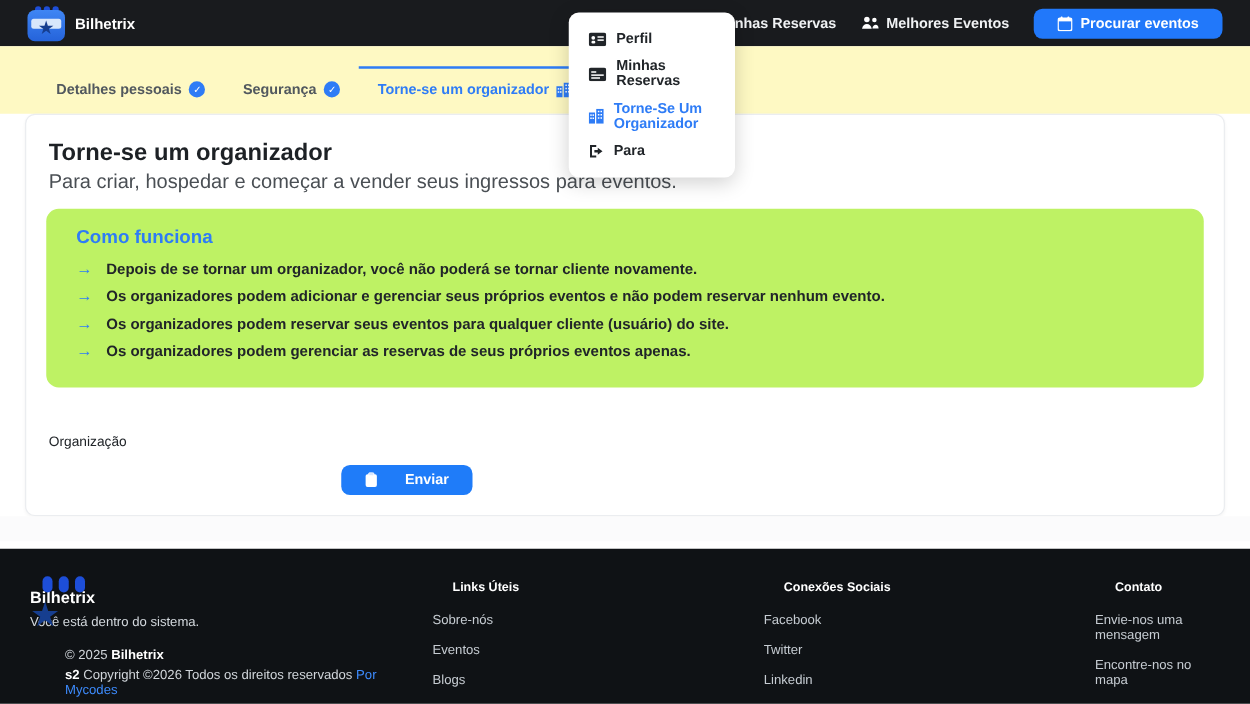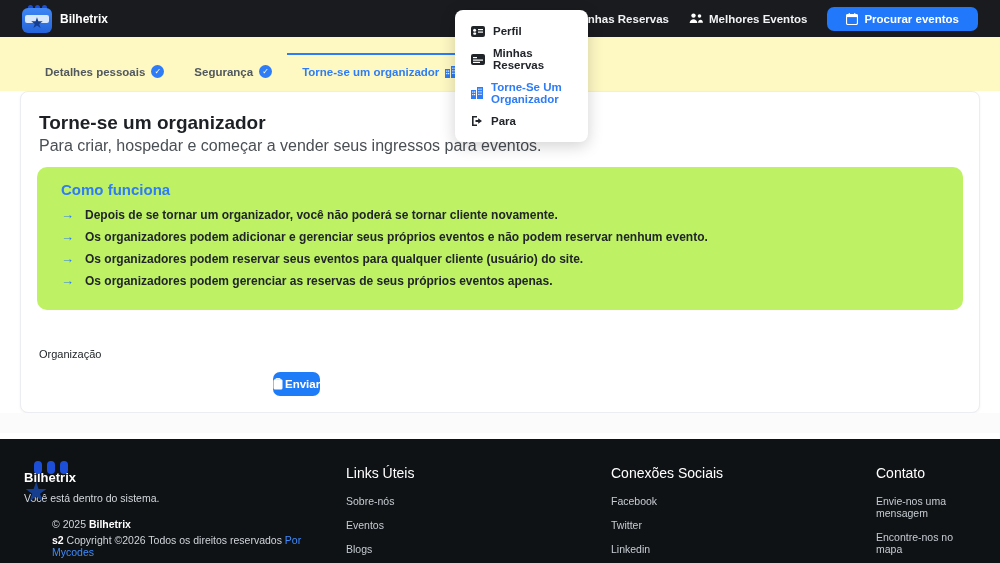--- a/index.html
+++ b/index.html
@@ -46,35 +46,35 @@
   .page-subtitle { font-size:16px; color:#4a4f54; margin-top:3px; padding-left:2px; }
   .how-box { margin-top:12px; background:#bef264; border-radius:10px; padding:14px 24px 14px; }
   .how-title { color:#2e7cf6; font-size:15px; font-weight:700; margin-bottom:10px; }
   .how-item { display:flex; align-items:flex-start; gap:11px; margin:8px 0; font-size:12px; font-weight:700; color:#212529; }
   .arrow { color:#2e7cf6; font-weight:700; font-size:13px; line-height:14px; }
   .form-row { display:flex; margin-top:32px; }
   .form-label { flex:0 0 236px; font-size:11px; color:#212529; padding:6px 0 0 2px; }
   .form-body { flex:1; }
   .text-input { width:100%; height:27px; border:1px solid #d7dbdf; border-radius:6px; padding:0 10px; font-size:11px; color:#495057; font-family:inherit; outline:none; }
   .text-input::placeholder { color:#8f969c; }
-  .submit-btn { margin-top:12px; display:inline-flex; align-items:center; gap:2px; background:#1f7cf9; color:#fff; border:none; border-radius:7px; padding:6px 0; font-size:11.5px; font-weight:600; cursor:pointer; font-family:inherit; }
+  .submit-btn { margin-top:12px; display:inline-flex; align-items:center; gap:22px; background:#1f7cf9; color:#fff; border:none; border-radius:7px; padding:6px 19px; font-size:11.5px; font-weight:600; cursor:pointer; font-family:inherit; }
 
   
   .footer-gap { height:26px; background:#fbfbfc; border-bottom:6px solid #fff; }
   .footer { background:#0f1215; color:#fff; padding:22px 24px 6px; display:flex; min-height:160px; }
   .f-col1 { flex:0 0 322px; }
   .f-col { flex:0 0 265px; }
   .f-col:last-child { flex:1; }
   .f-brand { font-size:13px; font-weight:700; margin-top:9px; }
   .f-tag { font-size:10.5px; color:#d3d8dd; margin-top:7px; }
   .f-copy { margin-top:14px; font-size:10.5px; color:#d0d5da;margin-left:28px; }
   .f-copy .b { font-weight:700; color:#fff; }
   .f-copy-line { margin-top:4px; }
   .f-link-blue { color:#3d8bfd; cursor:pointer;text-align:right; }
-  .f-head { font-size:14px; font-weight:400; margin:4px 0 14px; color:#fff; }
+  .f-head { font-size:10px; font-weight:700; margin:4px 16px 14px; color:#fff; }
   .f-link { display:block; font-size:10.5px; color:#c6ccd2; margin-bottom:12px; cursor:pointer; text-decoration:none; }
 
   .icon { display:inline-flex; flex:0 0 auto; }
 </style>
 </head>
 <body>
 
 <div class="navbar">
   <div class="brand">
     <span class="logo">

